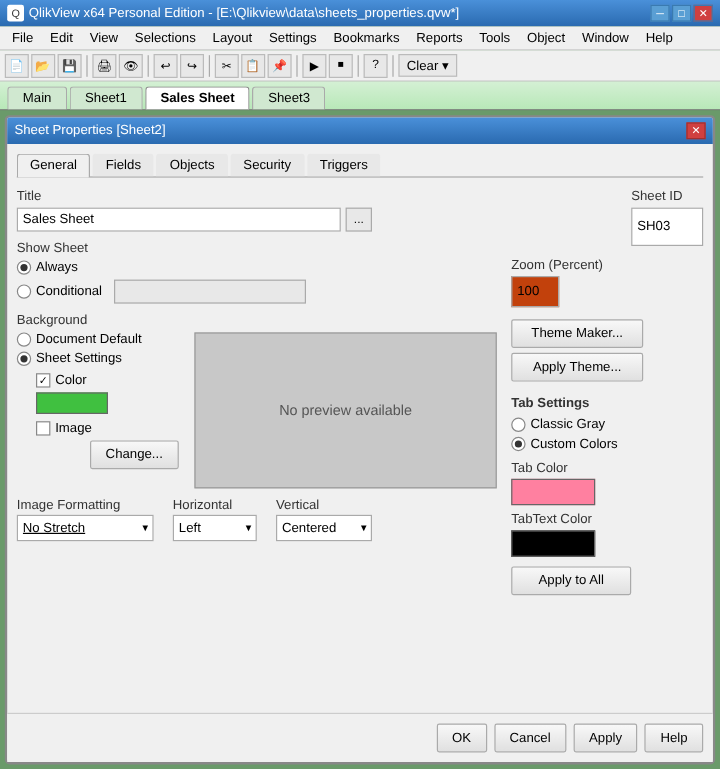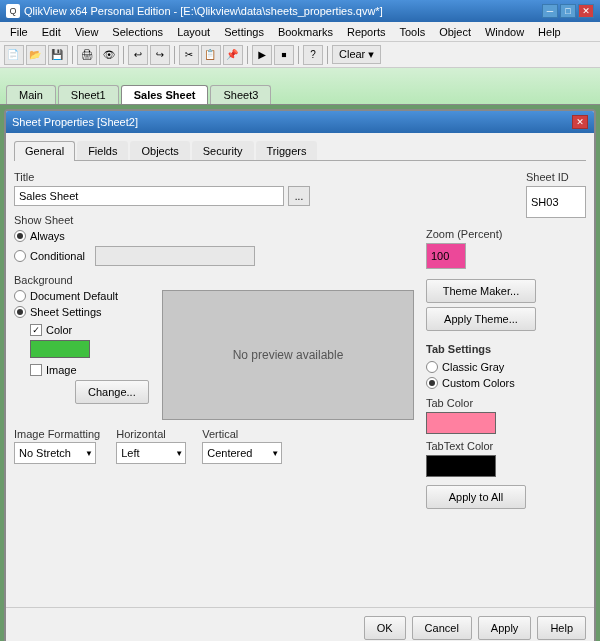--- a/index.html
+++ b/index.html
@@ -91,21 +91,21 @@
       border: 1px solid #bbb;
       padding: 2px 6px;
       font-size: 11px;
       cursor: pointer;
       display: flex; align-items: center; gap: 2px;
     }
 
     
     .tab-bar {
       background: linear-gradient(to bottom, #d4f0d4, #b8e8b8);
-      height: 37px;
+      height: 24px;
       display: flex;
       align-items: flex-end;
       padding: 0 6px;
       border-bottom: 1px solid #888;
     }
     .sheet-tab {
       padding: 3px 12px;
       font-size: 11px;
       cursor: pointer;
       border: 1px solid #aaa;
@@ -302,21 +302,21 @@
       padding: 8px;
       display: flex;
       justify-content: flex-end;
       gap: 6px;
       background: #f0f0f0;
     }
 
     .zoom-input {
       width: 40px;
       border: 1px solid #aaa;
-      background: #ec4899;
+      background: #c2410c;
       height: 20px;
       font-size: 11px;
       padding: 12px 4px;
     }
 
     .sheet-id-input {
       width: 60px;
       border: 1px solid #aaa;
       background: white;
       height: 32px;
@@ -491,21 +491,21 @@
               <div class="preview-area" style="flex:1;height:130px;">
                 <span>No preview available</span>
               </div>
             </div>
           </div>
 
           <div class="dropdown-row" style="margin-top:8px;">
             <div>
               <div class="form-label" style="margin-bottom:2px;">Image Formatting</div>
               <div class="dropdown-wrap">
-                <select class="dropdown-select" style="width:82px;">
+                <select class="dropdown-select" style="width:114px;text-decoration:underline;">
                   <option>No Stretch</option>
                   <option>Stretch</option>
                   <option>Keep Aspect</option>
                   <option>Tile</option>
                 </select>
                 <span class="dropdown-arrow">▼</span>
               </div>
             </div>
             <div style="margin-left:8px;">
               <div class="form-label" style="margin-bottom:2px;">Horizontal</div>

